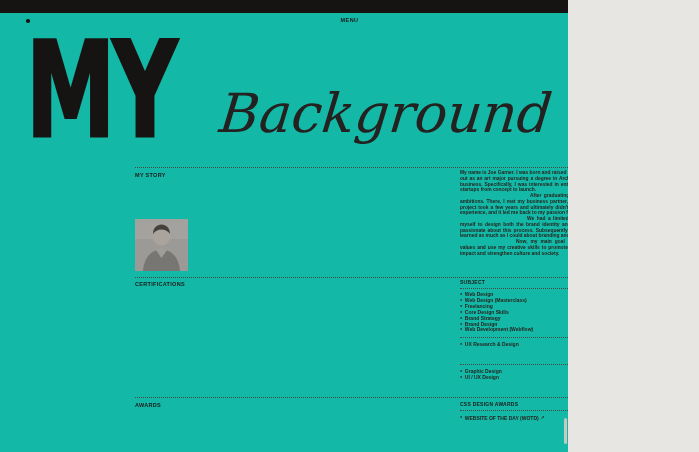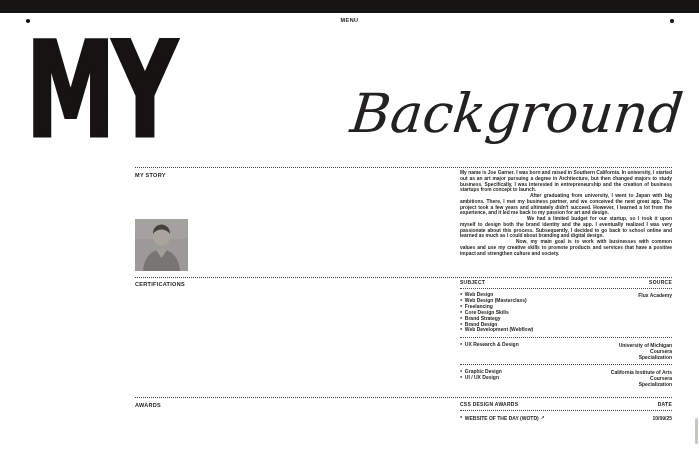--- a/index.html
+++ b/index.html
@@ -1,20 +1,20 @@
 <!DOCTYPE html>
 <html><head>
 <meta charset="utf-8">
 <style>
   * { margin:0; padding:0; box-sizing:border-box; }
   html,body { width:699px; height:452px; }
   body { font-family:"Liberation Sans", sans-serif; background:#e8e6e3; }
   .page {
-    position:relative; width:699px; height:452px; overflow:hidden;
-    background:#ffffff; color:#1c1a19;
+    position:relative; width:568px; height:452px; overflow:hidden;
+    background:#14b8a6; color:#1c1a19;
   }
   
   .topbar { position:absolute; left:0; top:0; width:699px; height:13px; background:#161412; }
   
   .menu-btn {
     position:absolute; top:17px; left:0; width:699px; text-align:center;
     font-size:5.5px; font-weight:700; letter-spacing:0.4px; cursor:pointer;
   }
   .dot { position:absolute; top:19px; width:3.5px; height:3.5px; border-radius:50%; background:#161412; }
   .dot.left { left:26px; } .dot.right { left:670px; }

